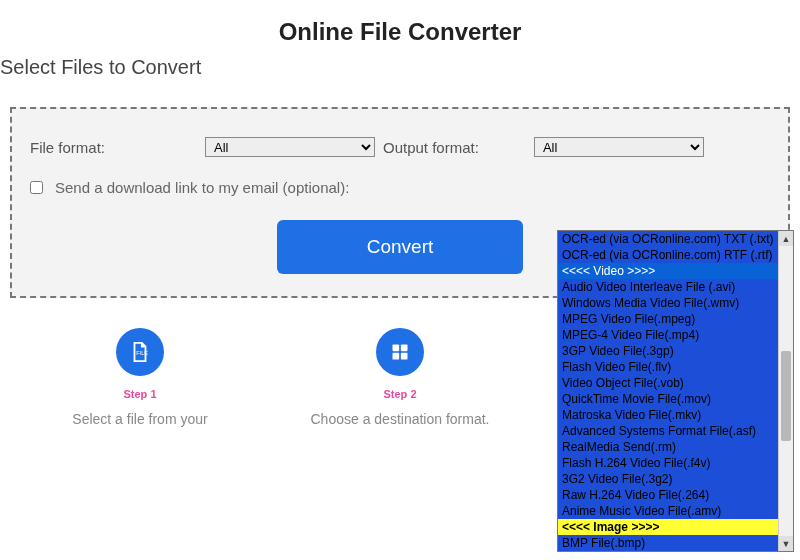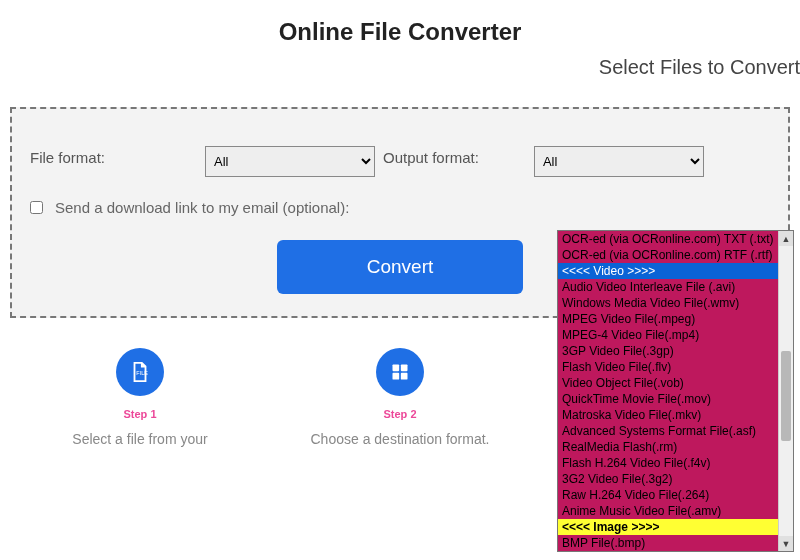--- a/index.html
+++ b/index.html
@@ -13,21 +13,21 @@
     position: relative;
   }
   h1.title {
     text-align: center;
     font-size: 24px;
     font-weight: 700;
     margin-top: 18px;
     color: #222;
   }
   h2.subtitle {
-    text-align: right;
+    text-align: left;
     font-size: 20px;
     font-weight: 400;
     margin-top: 10px;
     color: #444;
   }
   .panel {
     margin: 28px 10px 0 10px;
     border: 2px dashed #777;
     background: #f3f3f3;
     padding: 28px 18px 22px 18px;
@@ -52,26 +52,25 @@
   .browse-btn {
     background: #1f6fe5;
     color: #fff;
     border: none;
     border-radius: 4px;
     padding: 5px 12px;
     font-size: 13px;
     cursor: pointer;
   }
   .sel {
-    height: 31px;
+    height: 20px;
     border: 1px solid #888;
     background: #eee;
     font-size: 13px;
     padding: 1px 4px;
-    margin-top: 9px;
   }
   .sel.input-sel { width: 170px; margin-right: 8px; }
   .outlabel { margin-right: 55px; color: #555; font-size: 15px; }
   .sel.output-sel { width: 170px; }
   .chkrow { display: flex; align-items: center; color: #666; font-size: 15px; margin-bottom: 24px; gap: 8px; }
   .chkrow input { margin-right: 4px; }
   .convert-wrap { text-align: center; }
   .convert-btn {
     background: #1f6fe5;
     color: #fff;
@@ -105,21 +104,21 @@
   .step-icon svg { fill: #fff; }
   .step-title { font-weight: 700; font-size: 11px; color: #ec4899; margin-bottom: 10px; }
   .step-desc { font-size: 14px; color: #888; line-height: 1.3; }
 
   
   .dropdown {
     position: absolute;
     top: 230px;
     left: 557px;
     width: 237px;
-    background: #be185d;
+    background: #1d4ed8;
     border: 1px solid #777;
     font-size: 12px;
     line-height: 16px;
     z-index: 100;
   }
   .dropdown .opt {
     padding: 0 4px;
     white-space: nowrap;
     overflow: hidden;
     cursor: default;
@@ -218,21 +217,21 @@
       <div class="opt">Audio Video Interleave File (.avi)</div>
       <div class="opt">Windows Media Video File(.wmv)</div>
       <div class="opt">MPEG Video File(.mpeg)</div>
       <div class="opt">MPEG-4 Video File(.mp4)</div>
       <div class="opt">3GP Video File(.3gp)</div>
       <div class="opt">Flash Video File(.flv)</div>
       <div class="opt">Video Object File(.vob)</div>
       <div class="opt">QuickTime Movie File(.mov)</div>
       <div class="opt">Matroska Video File(.mkv)</div>
       <div class="opt">Advanced Systems Format File(.asf)</div>
-      <div class="opt">RealMedia Flash(.rm)</div>
+      <div class="opt">RealMedia Send(.rm)</div>
       <div class="opt">Flash H.264 Video File(.f4v)</div>
       <div class="opt">3G2 Video File(.3g2)</div>
       <div class="opt">Raw H.264 Video File(.264)</div>
       <div class="opt">Anime Music Video File(.amv)</div>
       <div class="opt cat-yellow">&lt;&lt;&lt;&lt; Image &gt;&gt;&gt;&gt;</div>
       <div class="opt">BMP File(.bmp)</div>
     </div>
   <div class="sbar">
     <div class="arrow up">▲</div>
     <div class="thumb"></div>

